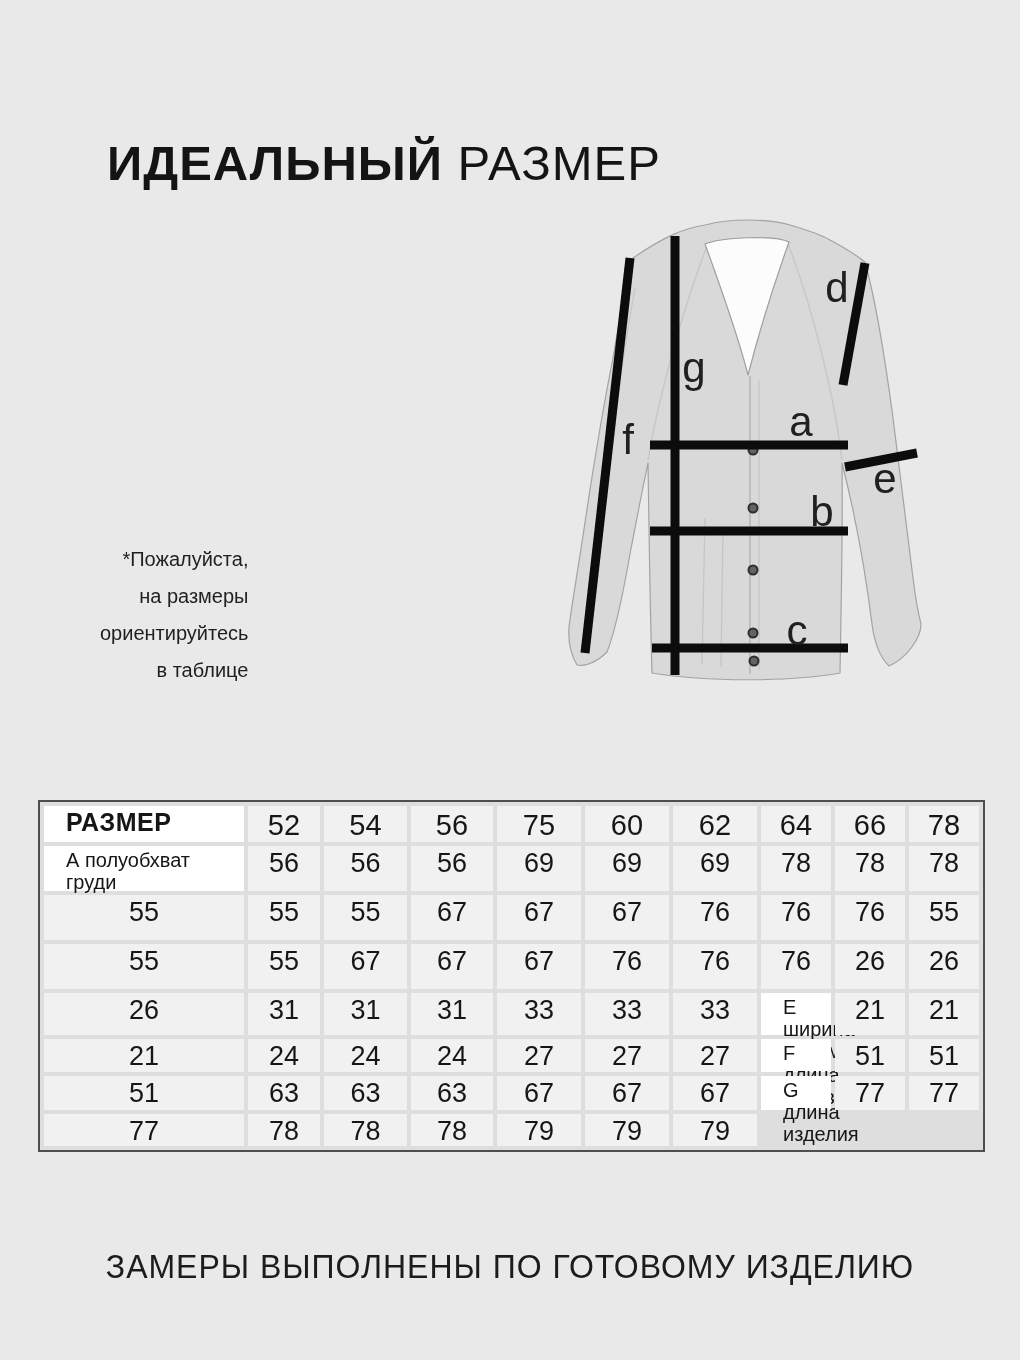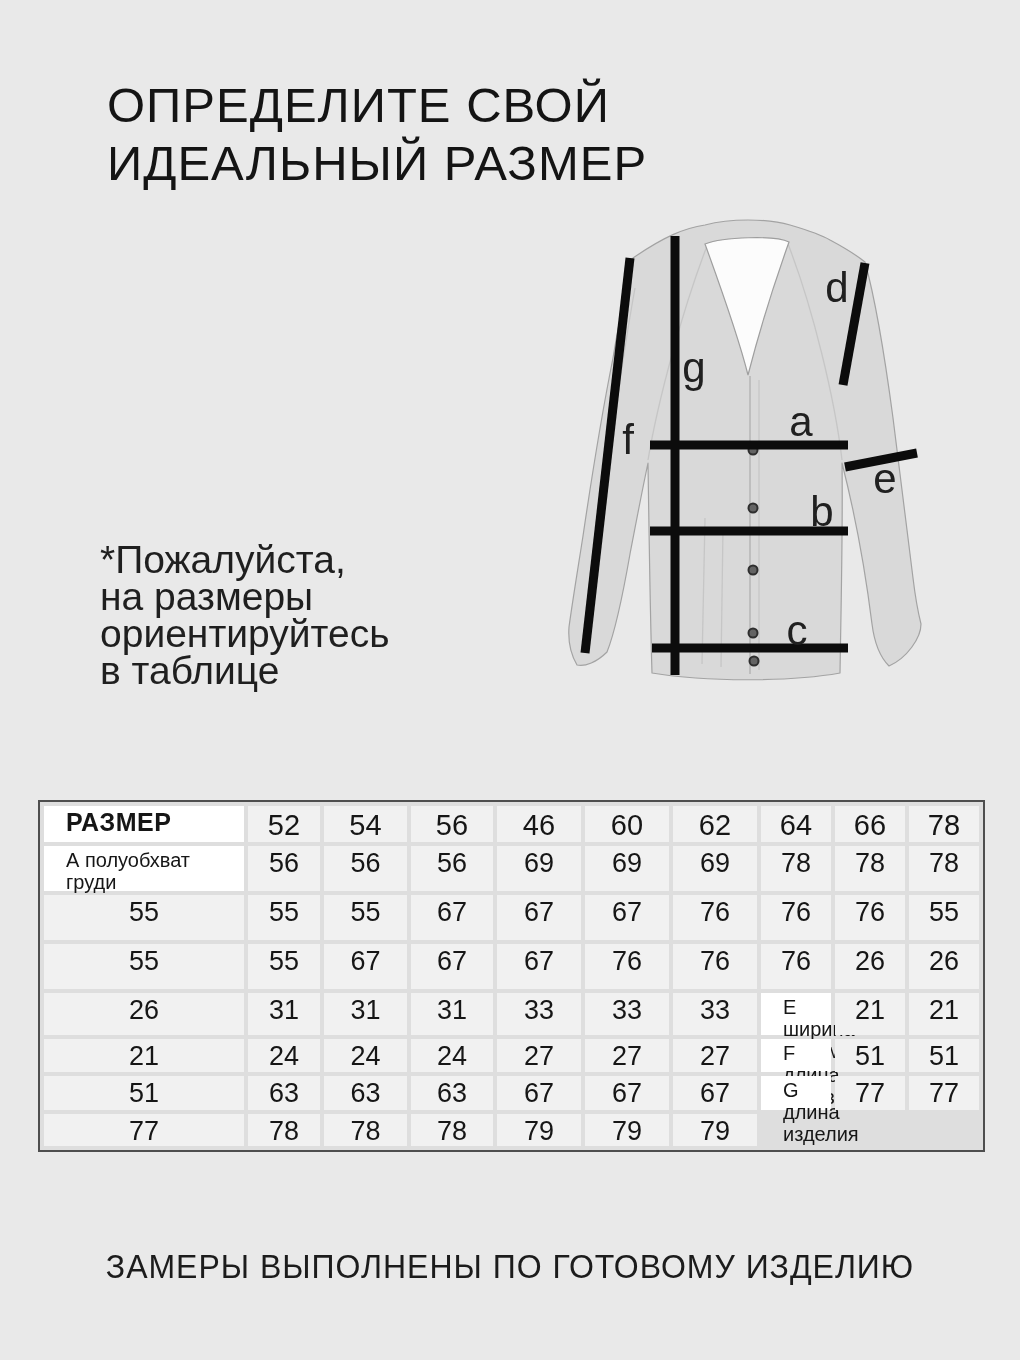--- a/index.html
+++ b/index.html
@@ -6,23 +6,23 @@
     --bg:#e9e9e9; --garment:#d9d9d9; --garment-outline:#a3a3a3;
     --line:#0c0c0c; --tborder:#4e4e4e; --tgap:#dedede;
     --vcell:#f1f1f1; --lcell:#ffffff; --ink:#1a1a1a;
   }
   html,body{margin:0;padding:0;}
   body{width:1020px;height:1360px;position:relative;background:var(--bg);
        font-family:"Liberation Sans", sans-serif;color:var(--ink);overflow:hidden;}
 
   .page-title{position:absolute;left:107px;top:76px;margin:0;
     font-size:49px;line-height:58px;font-weight:500;letter-spacing:1px;color:#141414;}
-  .page-title strong{font-weight:400;}
+  .page-title strong{font-weight:700;}
 
-  .note{position:absolute;left:100px;top:541px;font-size:39px;line-height:37px;color:#1f1f1f;}
+  .note{position:absolute;left:100px;top:541px;font-size:20px;line-height:37px;color:#1f1f1f;text-align:right;}
 
   .diagram{position:absolute;left:545px;top:218px;width:420px;height:478px;}
   .diagram svg{position:absolute;left:0;top:0;}
   .m-letter{position:absolute;transform:translate(-50%,-50%);
     font-size:42px;font-weight:500;color:#202020;line-height:1;}
 
   .size-table{position:absolute;left:38px;top:800px;width:947px;height:352px;
     box-sizing:border-box;border:2px solid var(--tborder);background:var(--tgap);
     padding:4px;display:grid;gap:4px;
     grid-template-columns:200px 72px 83px 82px 84px 84px 84px 70px 70px 70px;
@@ -36,21 +36,21 @@
   .header-label{font-size:25px;font-weight:600;letter-spacing:0.5px;padding-top:5px;}
 
   .footer-note{position:absolute;left:0;top:1248px;width:1020px;text-align:center;
     font-size:33px;letter-spacing:1px;font-weight:400;color:#1c1c1c;
     transform:scaleX(0.97);}
 </style>
 </head>
 <body>
 
 <h1 class="page-title">
-  <span>ОПРЕДЕЛИТЕ СВОЙ</span><br>
+  <br>
   <strong>ИДЕАЛЬНЫЙ</strong><span> РАЗМЕР</span>
 </h1>
 
 <div class="note">
   <div>*Пожалуйста,</div>
   <div>на размеры</div>
   <div>ориентируйтесь</div>
   <div>в таблице</div>
 </div>
 
@@ -109,21 +109,21 @@
   <span class="m-letter" style="left:340px;top:261px;">e</span>
   <span class="m-letter" style="left:83px;top:222px;">f</span>
   <span class="m-letter" style="left:149px;top:150px;">g</span>
 </div>
 
 <div class="size-table">
     <div class="cell label-cell header-label">РАЗМЕР</div>
     <div class="cell value-cell header-size">52</div>
     <div class="cell value-cell header-size">54</div>
     <div class="cell value-cell header-size">56</div>
-    <div class="cell value-cell header-size">46</div>
+    <div class="cell value-cell header-size">75</div>
     <div class="cell value-cell header-size">60</div>
     <div class="cell value-cell header-size">62</div>
     <div class="cell value-cell header-size">64</div>
     <div class="cell value-cell header-size">66</div>
     <div class="cell value-cell header-size">78</div>
     <div class="cell label-cell">А полуобхват груди</div>
     <div class="cell value-cell">56</div>
     <div class="cell value-cell">56</div>
     <div class="cell value-cell">56</div>
     <div class="cell value-cell">69</div>

